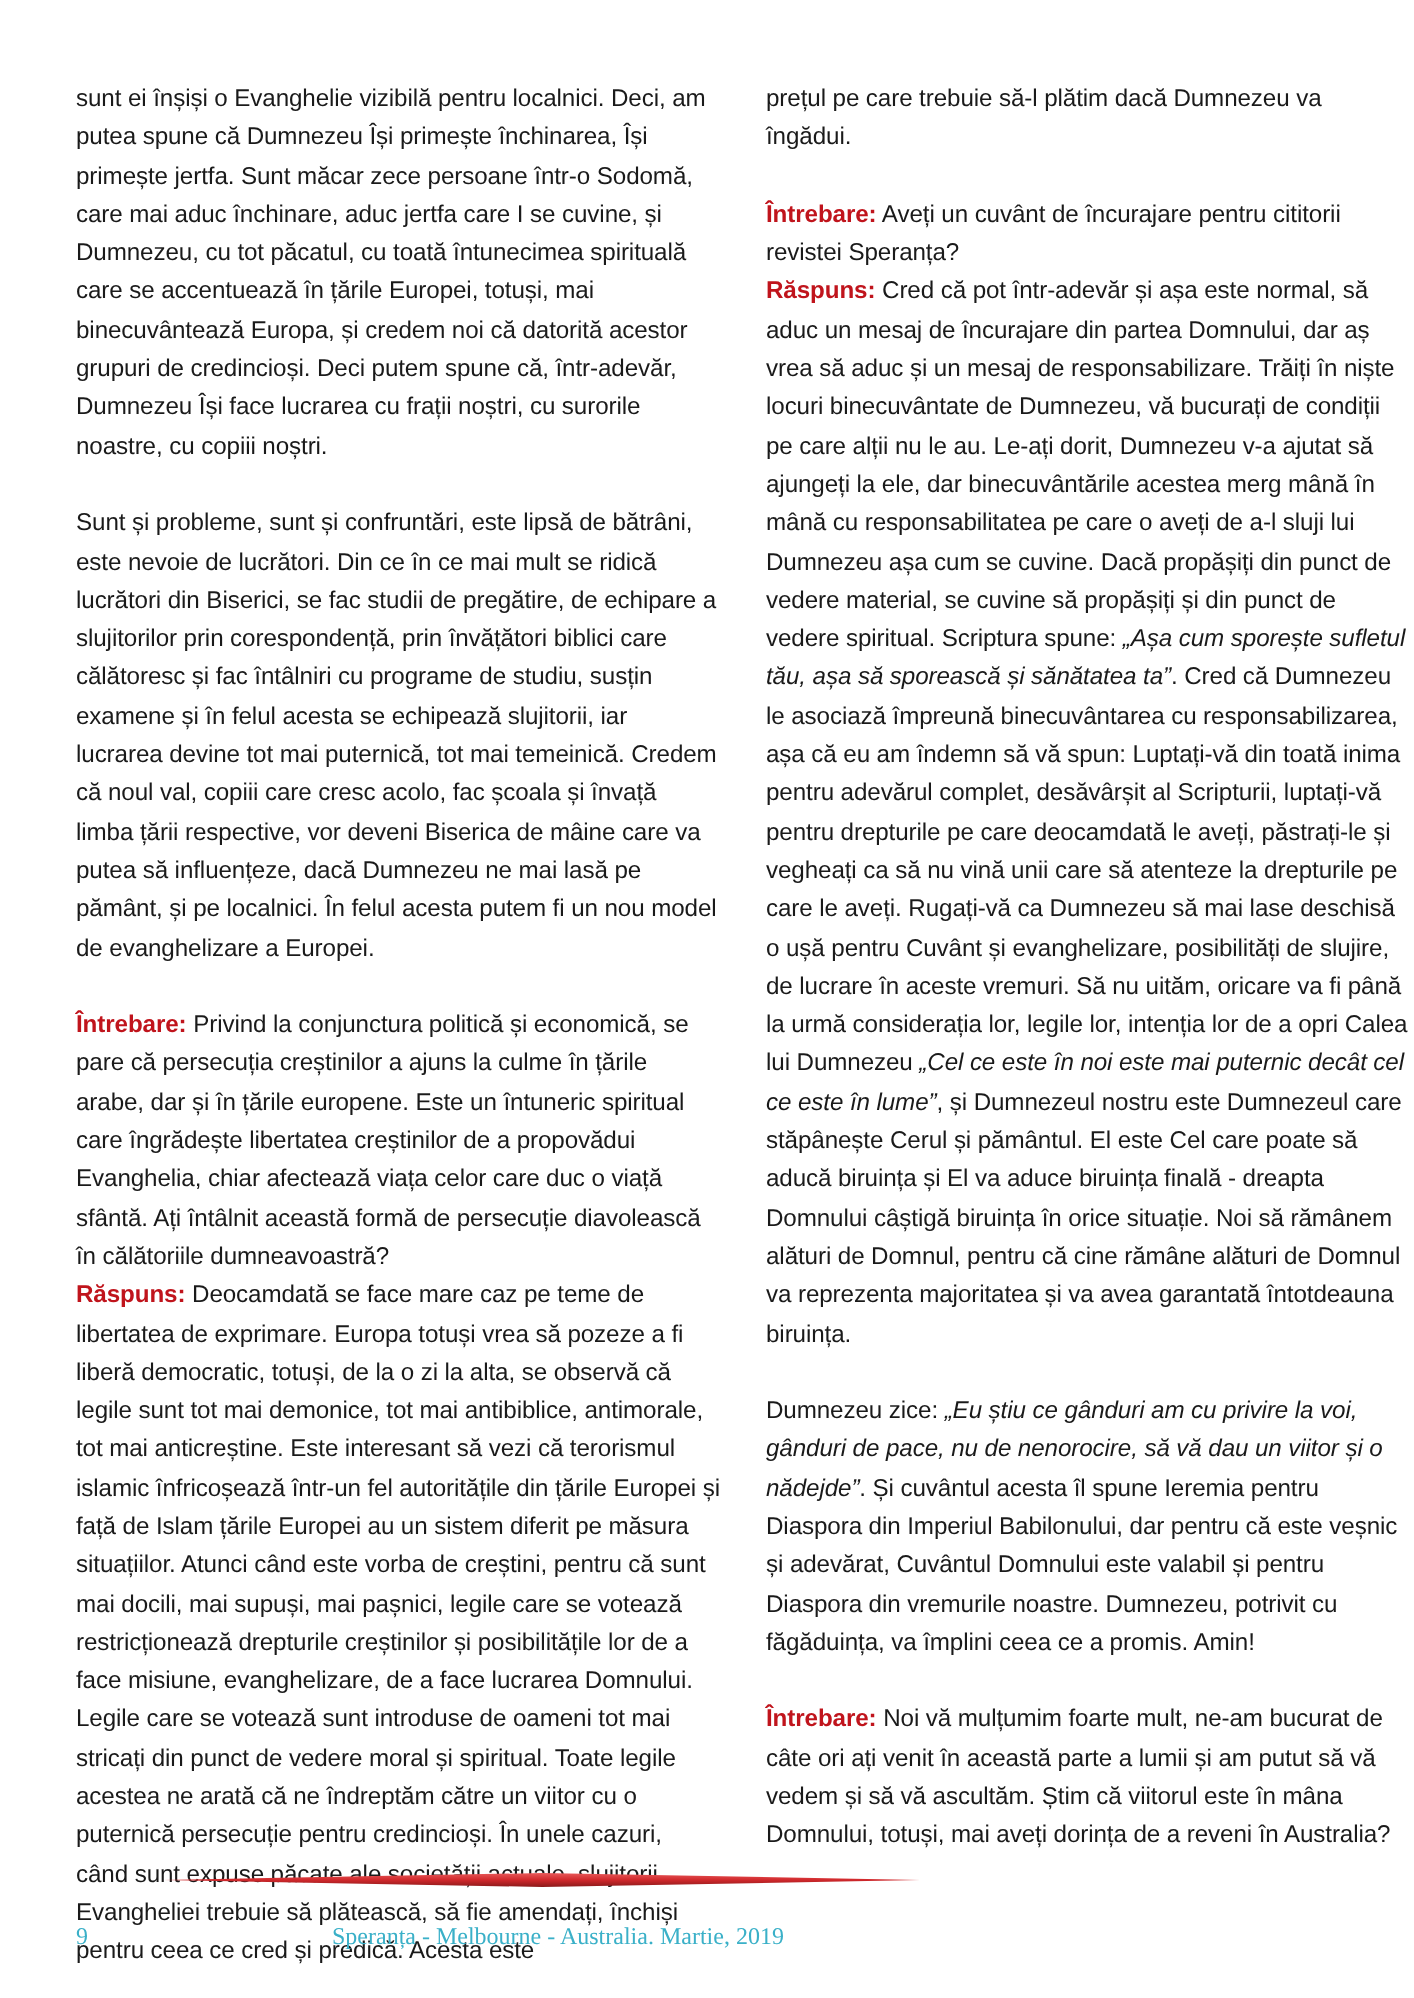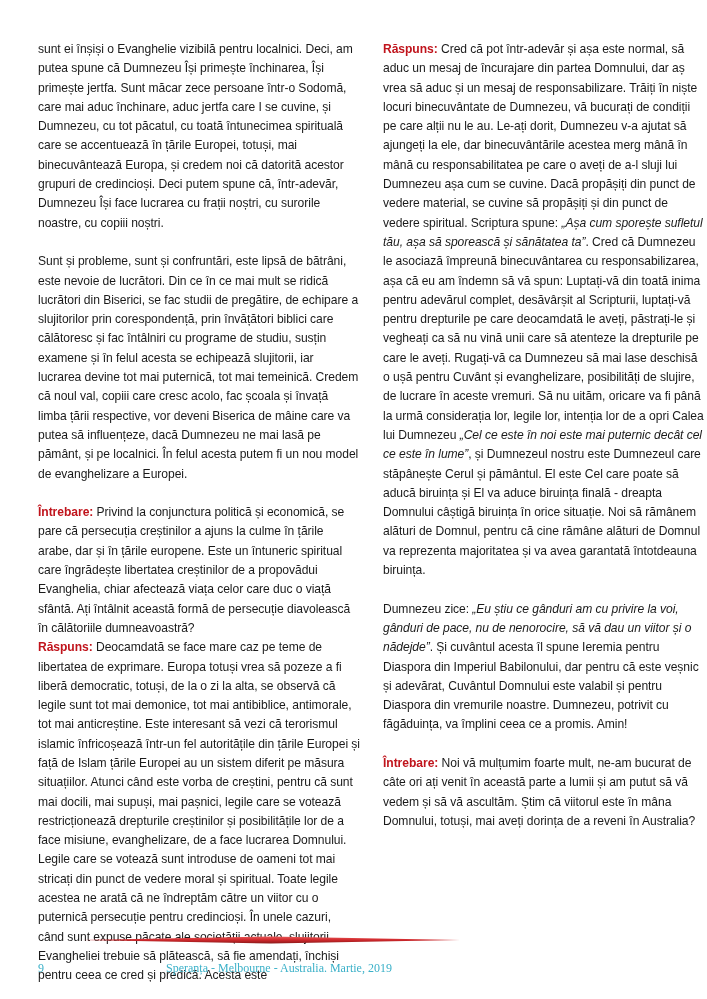--- a/index.html
+++ b/index.html
@@ -38,20 +38,22 @@
 <div class="page">
 
   <div class="col left">
     <p class="para">sunt ei înșiși o Evanghelie vizibilă pentru localnici. Deci, am putea spune că Dumnezeu Își primește închinarea, Își primește jertfa. Sunt măcar zece persoane într-o Sodomă, care mai aduc închinare, aduc jertfa care I se cuvine, și Dumnezeu, cu tot păcatul, cu toată întunecimea spirituală care se accentuează în țările Europei, totuși, mai binecuvântează Europa, și credem noi că datorită acestor grupuri de credincioși. Deci putem spune că, într-adevăr, Dumnezeu Își face lucrarea cu frații noștri, cu surorile noastre, cu copiii noștri.</p>
     <p class="para">Sunt și probleme, sunt și confruntări, este lipsă de bătrâni, este nevoie de lucrători. Din ce în ce mai mult se ridică lucrători din Biserici, se fac studii de pregătire, de echipare a slujitorilor prin corespondență, prin învățători biblici care călătoresc și fac întâlniri cu programe de studiu, susțin examene și în felul acesta se echipează slujitorii, iar lucrarea devine tot mai puternică, tot mai temeinică. Credem că noul val, copiii care cresc acolo, fac școala și învață limba țării respective, vor deveni Biserica de mâine care va putea să influențeze, dacă Dumnezeu ne mai lasă pe pământ, și pe localnici. În felul acesta putem fi un nou model de evanghelizare a Europei.</p>
     <p class="para tight"><span class="label">Întrebare:</span><span> Privind la conjunctura politică și economică, se pare că persecuția creștinilor a ajuns la culme în țările arabe, dar și în țările europene. Este un întuneric spiritual care îngrădește libertatea creștinilor de a propovădui Evanghelia, chiar afectează viața celor care duc o viață sfântă. Ați întâlnit această formă de persecuție diavolească în călătoriile dumneavoastră?</span></p>
     <p class="para tight"><span class="label">Răspuns:</span><span> Deocamdată se face mare caz pe teme de libertatea de exprimare. Europa totuși vrea să pozeze a fi liberă democratic, totuși, de la o zi la alta, se observă că legile sunt tot mai demonice, tot mai antibiblice, antimorale, tot mai anticreștine. Este interesant să vezi că terorismul islamic înfricoșează într-un fel autoritățile din țările Europei și față de Islam țările Europei au un sistem diferit pe măsura situațiilor. Atunci când este vorba de creștini, pentru că sunt mai docili, mai supuși, mai pașnici, legile care se votează restricționează drepturile creștinilor și posibilitățile lor de a face misiune, evanghelizare, de a face lucrarea Domnului. Legile care se votează sunt introduse de oameni tot mai stricați din punct de vedere moral și spiritual. Toate legile acestea ne arată că ne îndreptăm către un viitor cu o puternică persecuție pentru credincioși. În unele cazuri, când sunt expuse păcate ale societății actuale, slujitorii Evangheliei trebuie să plătească, să fie amendați, închiși pentru ceea ce cred și predică. Acesta este</span></p>
   </div>
 
   <div class="col right">
+    <p class="para">prețul pe care trebuie să-l plătim dacă Dumnezeu va îngădui.</p>
+    <p class="para tight"><span class="label">Întrebare:</span><span> Aveți un cuvânt de încurajare pentru cititorii revistei Speranța?</span></p>
     <p class="para"><span class="label">Răspuns:</span><span> Cred că pot într-adevăr și așa este normal, să aduc un mesaj de încurajare din partea Domnului, dar aș vrea să aduc și un mesaj de responsabilizare. Trăiți în niște locuri binecuvântate de Dumnezeu, vă bucurați de condiții pe care alții nu le au. Le-ați dorit, Dumnezeu v-a ajutat să ajungeți la ele, dar binecuvântările acestea merg mână în mână cu responsabilitatea pe care o aveți de a-l sluji lui Dumnezeu așa cum se cuvine. Dacă propășiți din punct de vedere material, se cuvine să propășiți și din punct de vedere spiritual. Scriptura spune: </span><span class="quote">„Așa cum sporește sufletul tău, așa să sporească și sănătatea ta”</span><span>. Cred că Dumnezeu le asociază împreună binecuvântarea cu responsabilizarea, așa că eu am îndemn să vă spun: Luptați-vă din toată inima pentru adevărul complet, desăvârșit al Scripturii, luptați-vă pentru drepturile pe care deocamdată le aveți, păstrați-le și vegheați ca să nu vină unii care să atenteze la drepturile pe care le aveți. Rugați-vă ca Dumnezeu să mai lase deschisă o ușă pentru Cuvânt și evanghelizare, posibilități de slujire, de lucrare în aceste vremuri. Să nu uităm, oricare va fi până la urmă considerația lor, legile lor, intenția lor de a opri Calea lui Dumnezeu </span><span class="quote">„Cel ce este în noi este mai puternic decât cel ce este în lume”</span><span>, și Dumnezeul nostru este Dumnezeul care stăpânește Cerul și pământul. El este Cel care poate să aducă biruința și El va aduce biruința finală - dreapta Domnului câștigă biruința în orice situație. Noi să rămânem alături de Domnul, pentru că cine rămâne alături de Domnul va reprezenta majoritatea și va avea garantată întotdeauna biruința.</span></p>
     <p class="para"><span>Dumnezeu zice: </span><span class="quote">„Eu știu ce gânduri am cu privire la voi, gânduri de pace, nu de nenorocire, să vă dau un viitor și o nădejde”</span><span>. Și cuvântul acesta îl spune Ieremia pentru Diaspora din Imperiul Babilonului, dar pentru că este veșnic și adevărat, Cuvântul Domnului este valabil și pentru Diaspora din vremurile noastre. Dumnezeu, potrivit cu făgăduința, va împlini ceea ce a promis. Amin!</span></p>
     <p class="para tight"><span class="label">Întrebare:</span><span> Noi vă mulțumim foarte mult, ne-am bucurat de câte ori ați venit în această parte a lumii și am putut să vă vedem și să vă ascultăm. Știm că viitorul este în mâna Domnului, totuși, mai aveți dorința de a reveni în Australia?</span></p>
   </div>
 
   <svg class="divider" viewBox="0 0 378 8" preserveAspectRatio="none">
     <defs>
       <linearGradient id="divGrad" x1="0" y1="0" x2="0" y2="1">
         <stop offset="0" stop-color="#e85a5a"></stop>
         <stop offset="0.5" stop-color="#d0282c"></stop>

